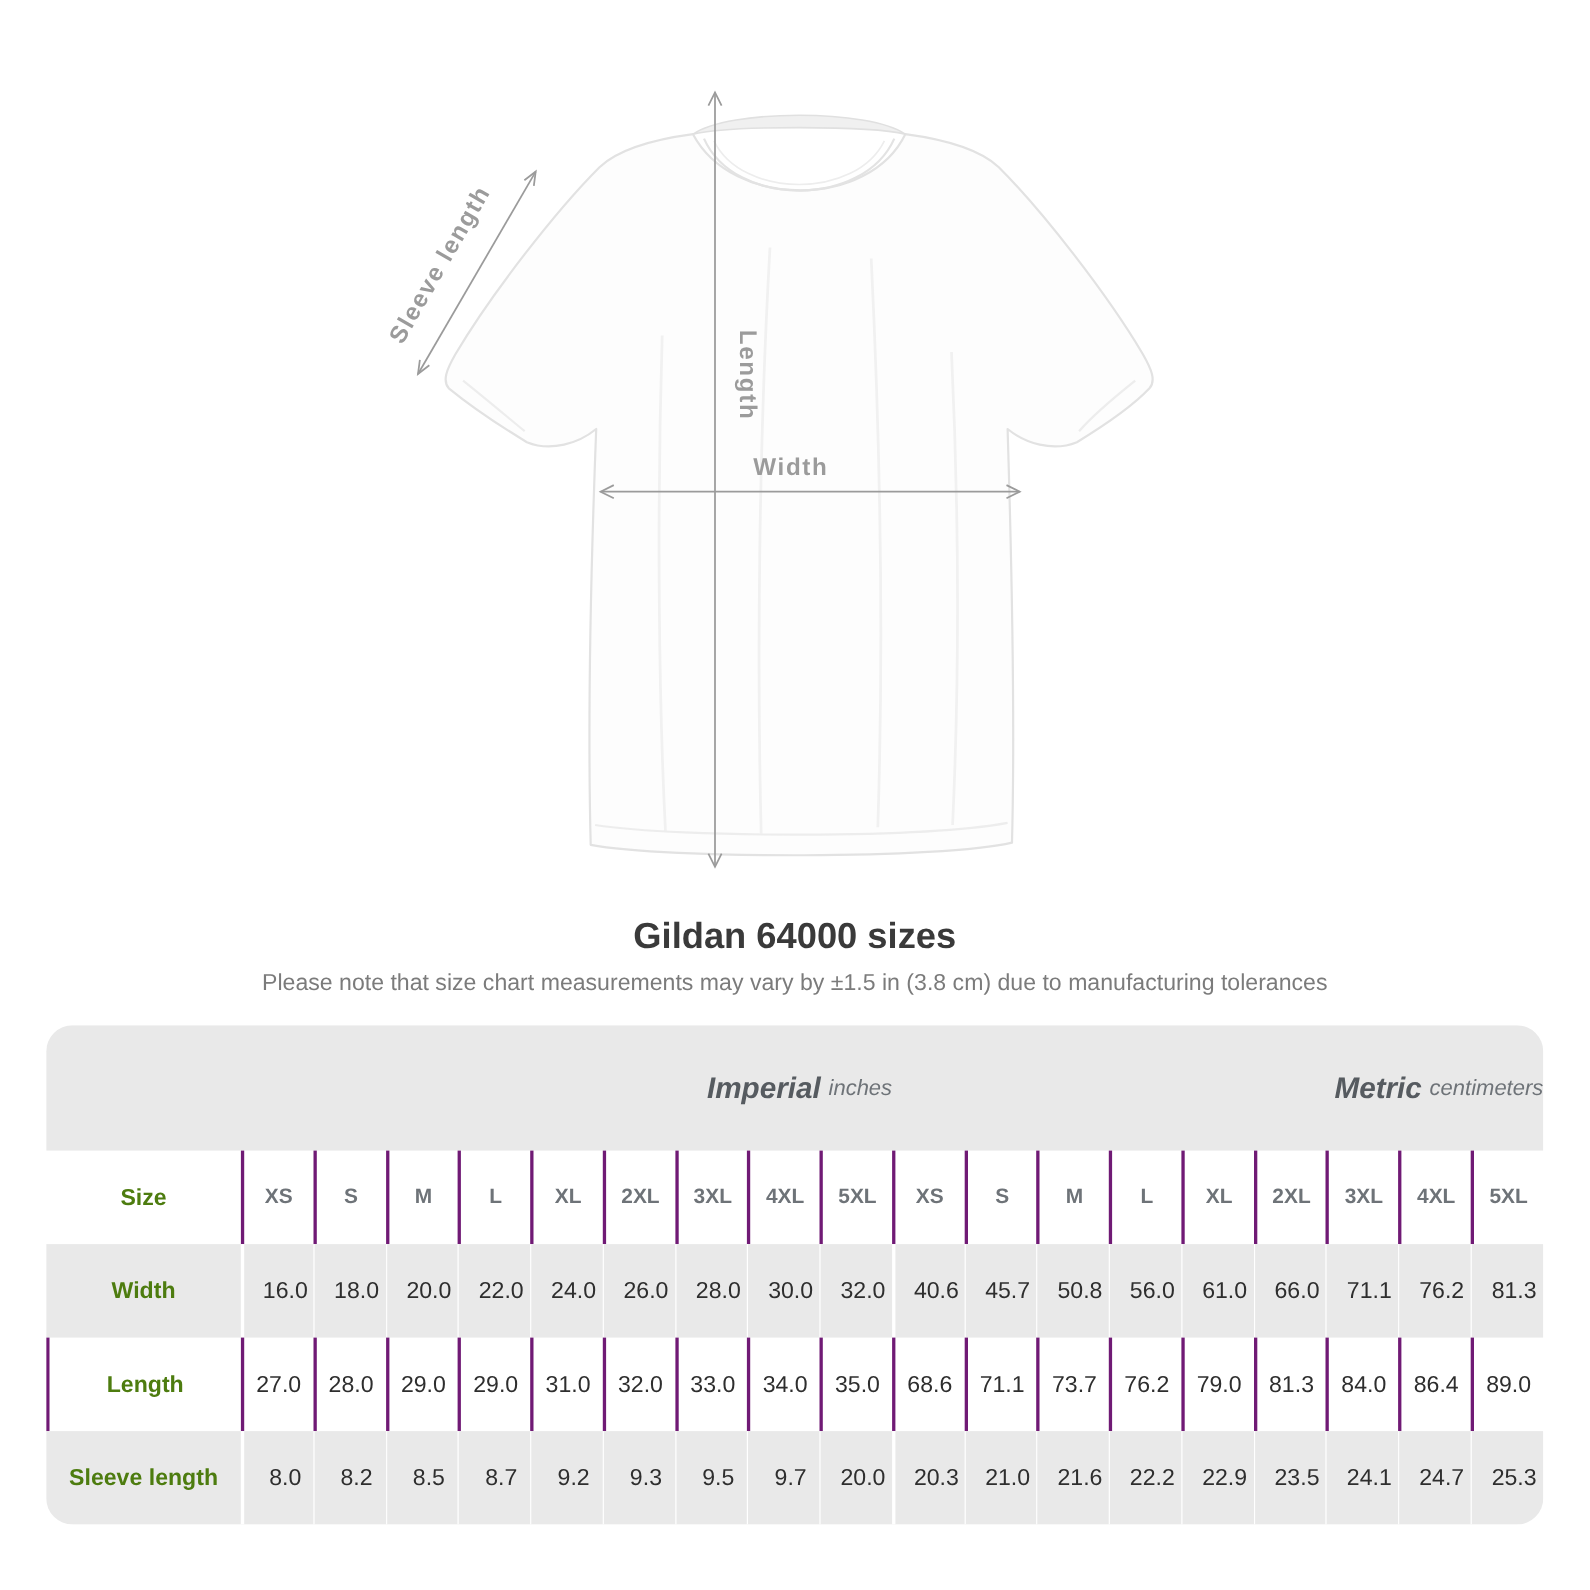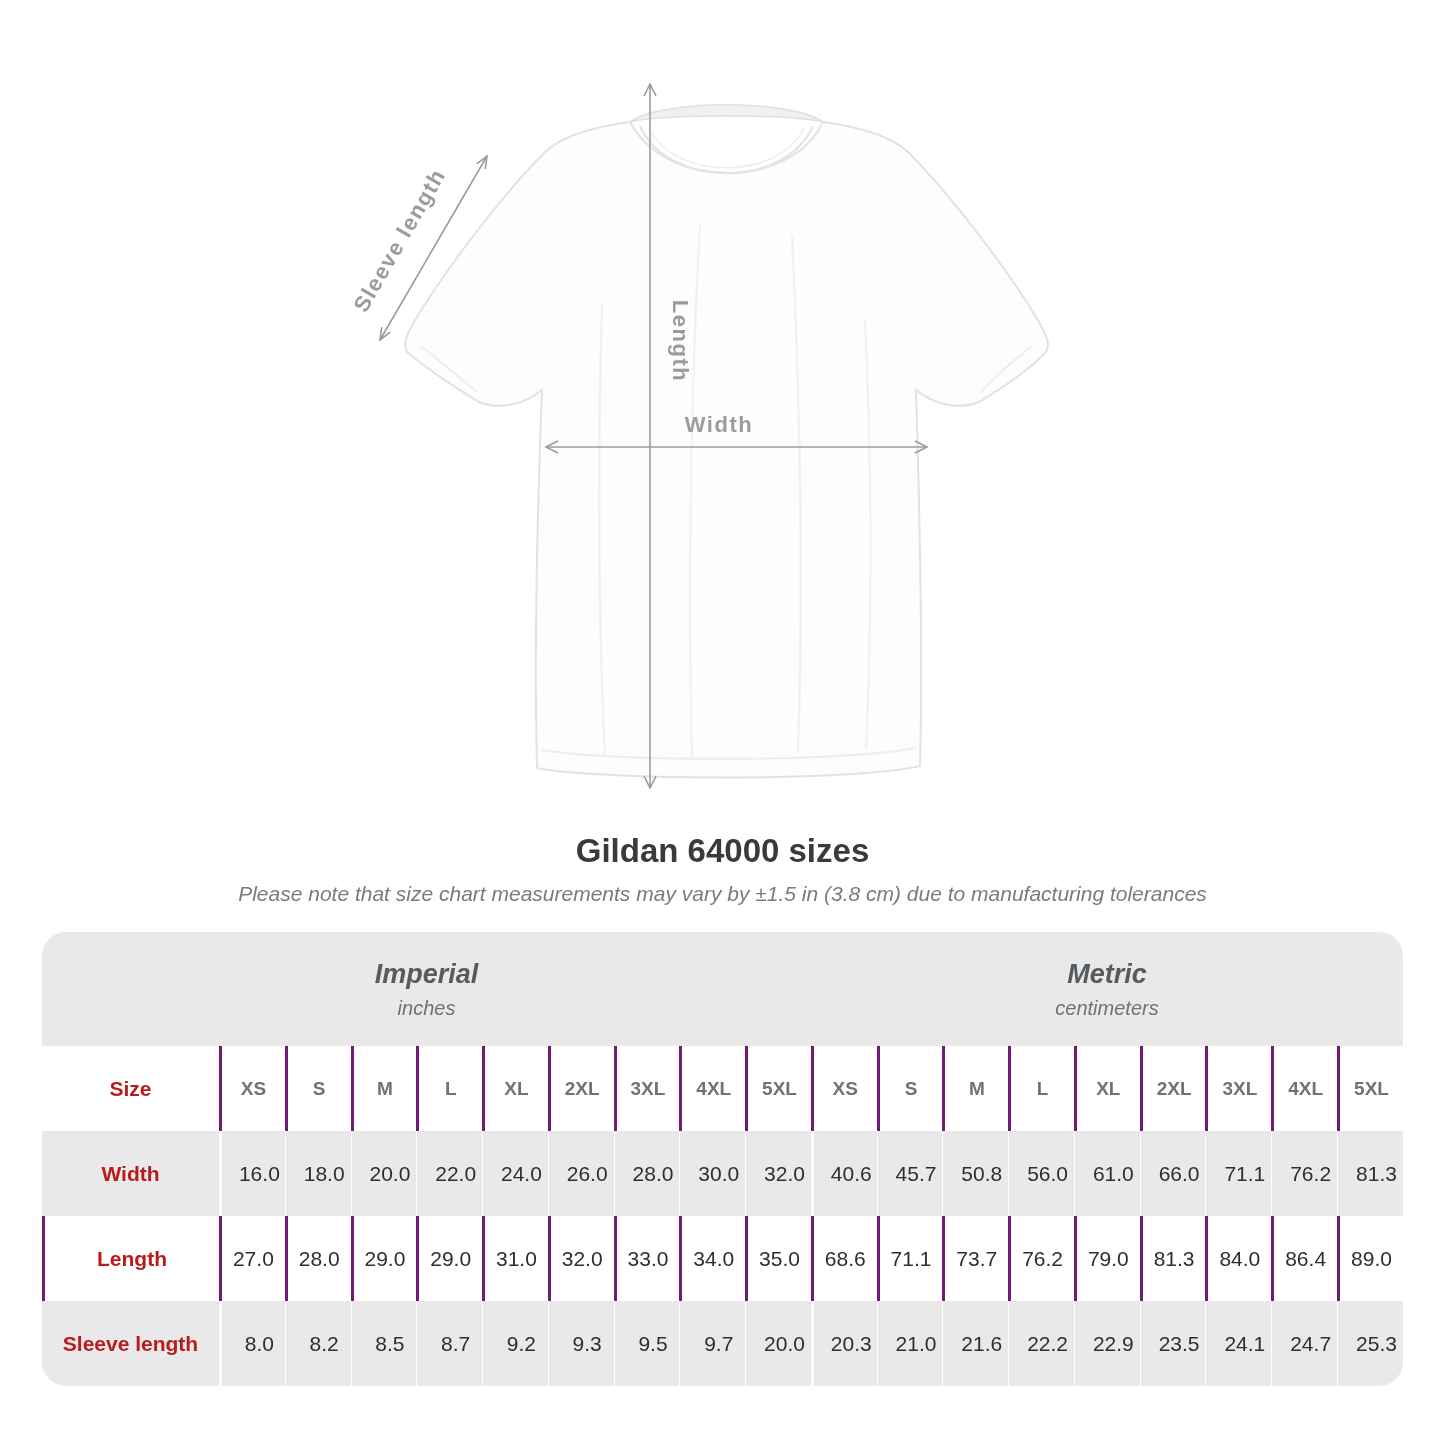--- a/index.html
+++ b/index.html
@@ -21,48 +21,48 @@
   }
   .measure-line { stroke: #9b9b9b; stroke-width: 1.6; fill: none; }
 
   
   .title-block { text-align: center; }
   .page-title {
     font-size: 33px; font-weight: bold; color: #3a3a3a;
     margin: 14px 0 12px;
   }
   .page-subtitle {
-    font-size: 21px; font-style: italic; color: #7b7b7b; margin: 0;
+    font-size: 21px; color: #7b7b7b; margin: 0;
   }
 
   
   .table-card {
     width: 1361px; margin: 26px auto 0;
     border-radius: 24px; overflow: hidden; background: #ffffff;
   }
   .units-header { display: flex; background: #e9e9e9; height: 114px; }
   .unit-group {
-    display: flex; flex-direction: column;
-    justify-content: center; align-items: center; gap: 7px;
+    display: flex; 
+    justify-content: flex-end; align-items: center; gap: 7px;
   }
   .unit-imperial { width: 769px; }
   .unit-metric { flex: 1; }
   .unit-title { font-size: 27px; font-weight: bold; font-style: italic; color: #565b60; }
   .unit-sub { font-size: 20px; font-style: italic; color: #6e7378; }
 
   table.size-table {
     width: 100%; border-collapse: separate; border-spacing: 0; table-layout: fixed;
   }
   col.label-col { width: 177px; }
   .size-table th, .size-table td {
     height: 85px; padding: 0; text-align: center; vertical-align: middle;
   }
   .size-table td { font-size: 21px; font-weight: normal; color: #2e2e2e; }
   .size-head { font-size: 19px; font-weight: bold; color: #6e7378; }
-  .row-label, .size-label { font-size: 21px; font-weight: bold; color: #b91c1c; }
+  .row-label, .size-label { font-size: 21px; font-weight: bold; color: #4d7c0f; }
 
   tr.r-white th:not(.size-label), tr.r-white td { border-left: 3px solid #701a75; }
   tr.r-gray td, tr.r-gray th:not(.row-label) { border-left: 1px solid #ffffff; padding-left: 12px; }
   tr.r-gray td, tr.r-gray th { background: #e9e9e9; }
   .size-table .group-start { border-left-width: 3px; }
 </style>
 </head>
 <body>
 
 <div class="diagram">

